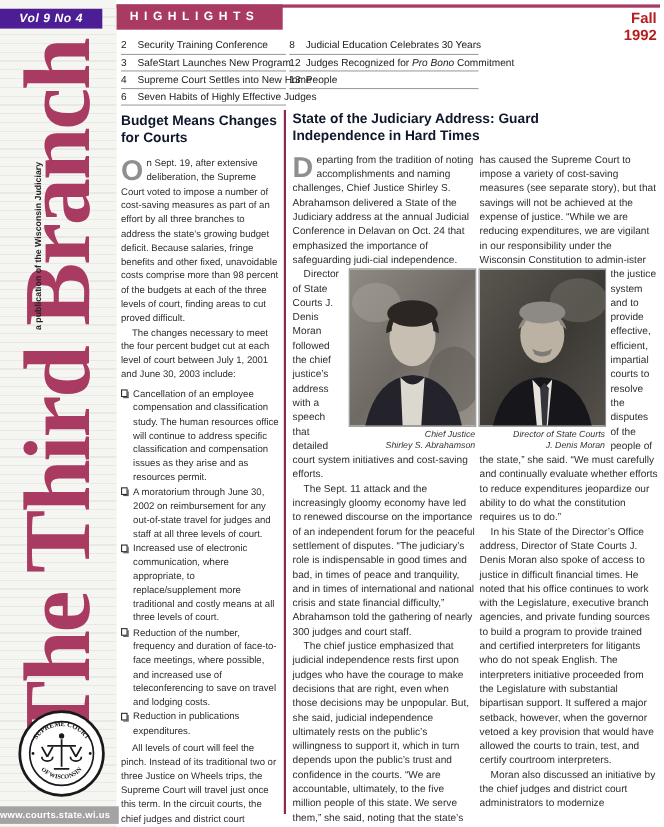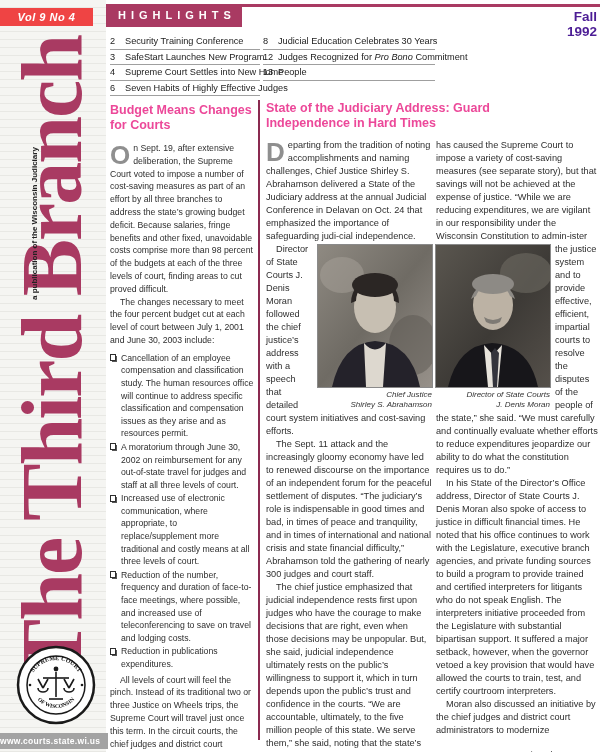--- a/index.html
+++ b/index.html
@@ -8,21 +8,21 @@
     position:relative; width:604px; height:752px; overflow:hidden;
     background:#fff; font-family:"Liberation Sans", sans-serif; color:#2e2e2e;
   }
   
   .sidebar {
     position:absolute; left:0; top:0; width:106px; height:752px;
     background:repeating-linear-gradient(to bottom,#f5f5f2 0 7px,#e8e8e4 7px 8px);
   }
   .vol-box {
     position:absolute; left:0; top:8px; width:93px; height:18px;
-    background:#ef4444; color:#fff; font-size:11px; font-weight:bold; font-style:italic;
+    background:#4c1d95; color:#fff; font-size:11px; font-weight:bold; font-style:italic;
     text-align:center; line-height:18px; letter-spacing:.5px;
   }
   .masthead-title {
     position:absolute; left:4px; top:697px; width:682px; height:98px;
     transform:rotate(-90deg); transform-origin:0 0;
     font-family:"Liberation Serif", serif; font-weight:bold;
     font-size:86px; line-height:96px; letter-spacing:-2px; color:#a93a62;
     white-space:nowrap; text-align:center;
   }
   .tagline {
@@ -32,39 +32,39 @@
   }
   .seal { position:absolute; left:16px; top:645px; width:80px; height:80px; }
   .web-bar {
     position:absolute; left:0; top:733px; width:108px; height:16px;
     background:#a3a3a3; color:#fff; font-size:8.5px; font-weight:bold;
     text-align:left; line-height:16px; letter-spacing:.3px;
   }
   
   .top-rule { position:absolute; left:106px; top:4px; width:494px; height:3px; background:#a93a62; }
   .highlights-bar {
-    position:absolute; left:106px; top:4px; width:136px; height:23px;
+    position:absolute; left:106px; top:4px; width:151px; height:23px;
     background:#a93a62; color:#fff; font-size:11px; font-weight:bold;
     letter-spacing:5px; line-height:23px; padding-left:12px;
   }
   .issue {
     position:absolute; right:7px; top:9px; text-align:right;
-    font-size:13.5px; font-weight:bold; line-height:15px; color:#4c1d95;
+    font-size:13.5px; font-weight:bold; line-height:15px; color:#b91c1c;
   }
   .hl-col { position:absolute; top:34px; font-size:9.2px; color:#222; }
   .hl-left  { left:110px; width:150px; }
   .hl-right { left:263px; width:172px; }
   .hl-row {
     display:flex; padding:2px 0 2.5px; border-bottom:1px solid #9f9f9f;
     white-space:nowrap; overflow:visible;
   }
   .hl-num { flex:0 0 15px; }
   
   .divider { position:absolute; left:258px; top:100px; width:2px; height:640px; background:#8a2a50; }
-  h2 { font-size:12.5px; line-height:15px; color:#ec4899; font-family:"Liberation Sans",sans-serif; }
+  h2 { font-size:12.5px; line-height:15px; color:#0f172a; font-family:"Liberation Sans",sans-serif; }
   .budget-col { position:absolute; left:110px; top:103px; width:144px; }
   .budget-col h2 { margin-bottom:9px; }
   .jud-title { position:absolute; left:266px; top:101px; width:305px; }
   .mid-col   { position:absolute; left:266px; top:139px; width:166px; }
   .right-col { position:absolute; left:436px; top:139px; width:162px; }
   .body { font-size:8.7px; line-height:12.8px; overflow-wrap:break-word; }
   .mid-col .body, .right-col .body { font-size:9.2px; line-height:13px; }
   .indent { text-indent:10px; }
   .dropcap {
     float:left; font-size:26px; line-height:23px; color:#8f8f8f;

